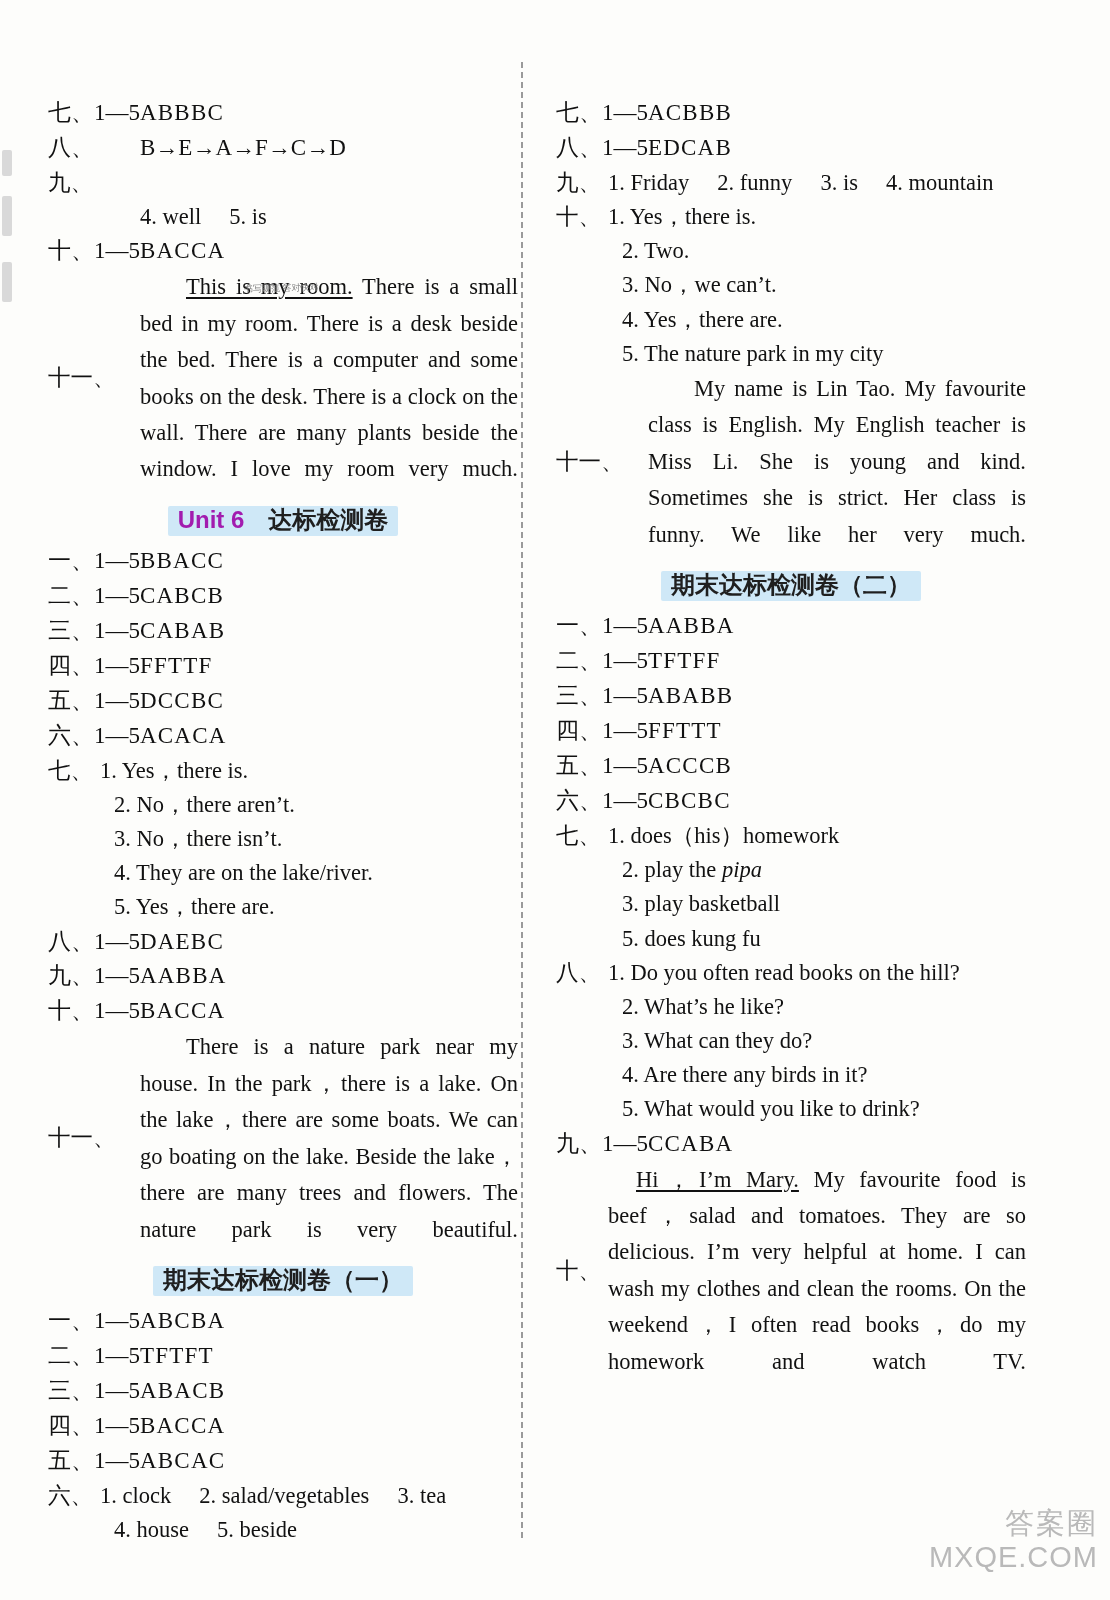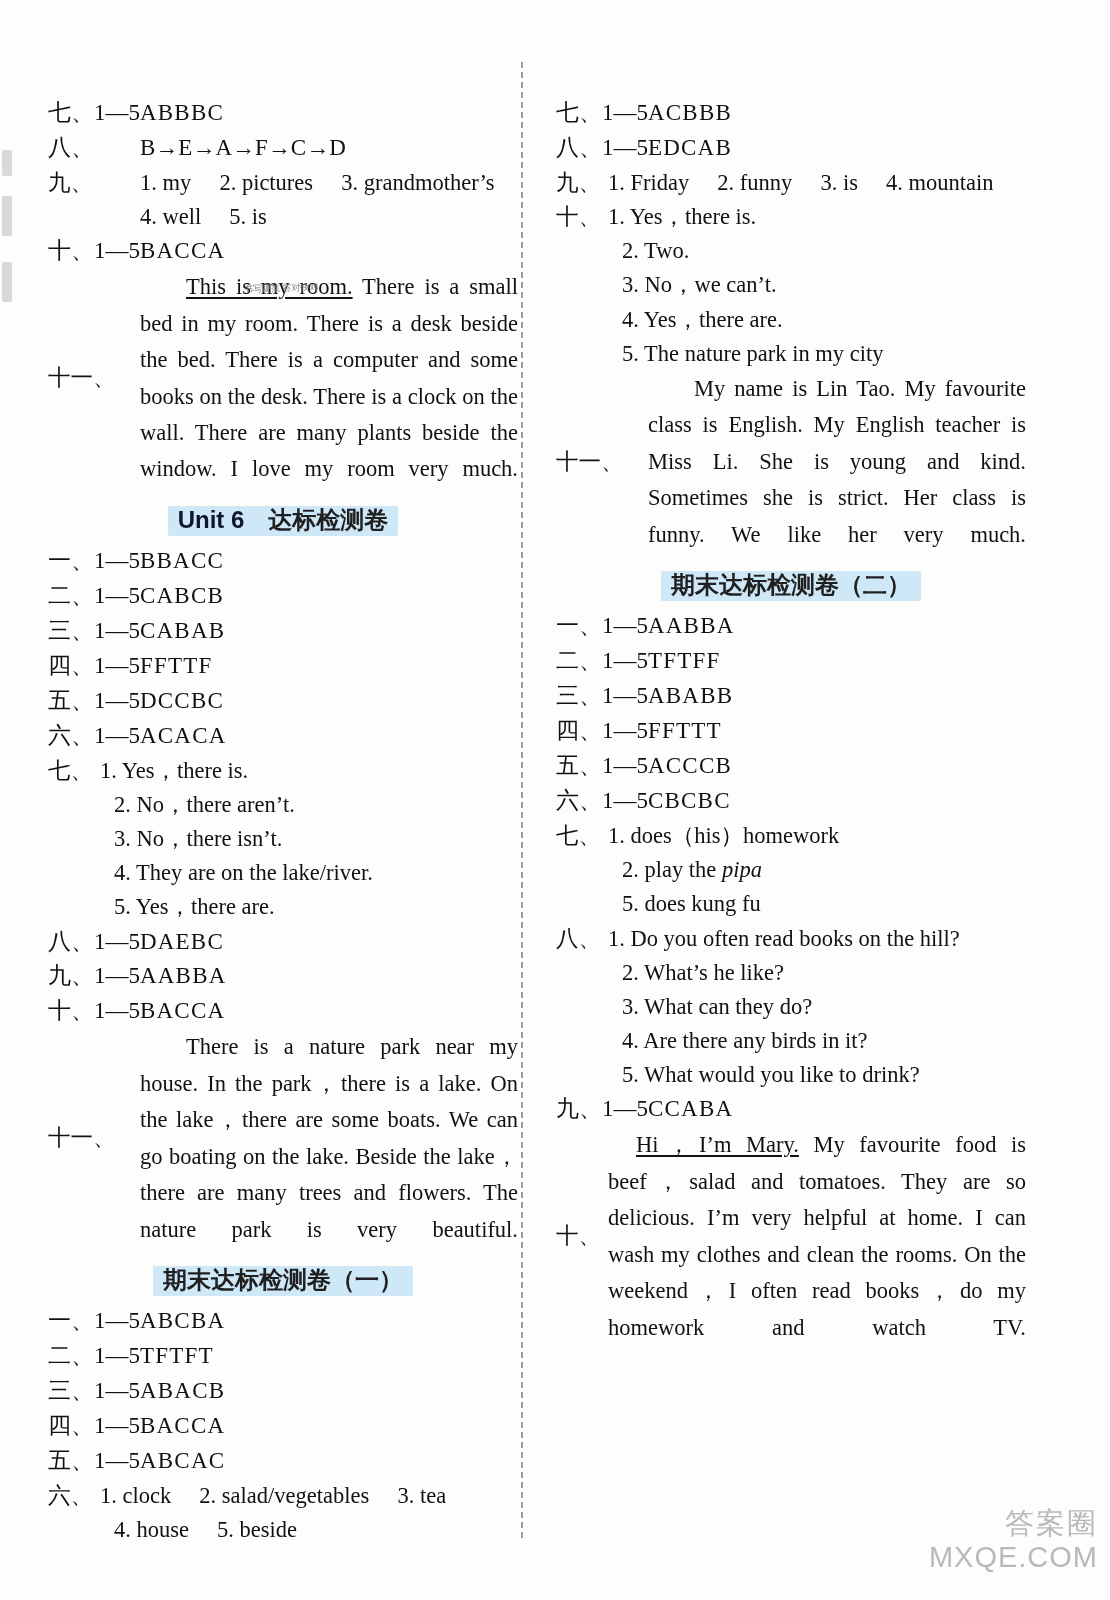--- a/index.html
+++ b/index.html
@@ -87,21 +87,21 @@
     font-family:"Liberation Sans", sans-serif;
   }
   .sec-head .hl{
     position:absolute;
     left:-6px;right:-6px;top:4px;bottom:2px;
     background:#cfe8f7;
     z-index:0;
     border-radius:2px;
   }
   .sec-head .txt{position:relative;z-index:1;}
-  .unit-num{color:#0f172a;}
+  .unit-num{color:#a21caf;}
   .tiny-note{
     position:absolute;
     font-size:9px;
     color:#7d7d7d;
     line-height:1.15;
     font-family:"Liberation Sans", sans-serif;
     transform:rotate(-1.5deg);
   }
   .watermark{
     position:absolute;
@@ -131,21 +131,20 @@
       <span class="ans-val">ABBBC</span>
     </div>
 
     <div class="ans-row">
       <span class="ans-label">八、</span>
       <span class="ans-val" style="letter-spacing:0">B→E→A→F→C→D</span>
     </div>
 
     <div class="hang">
       <span class="h-lab">九、</span>
-      <span class="h-txt">1. my　 2. pictures　 3. grandmother’s</span>
     </div>
     <div class="sub" style="padding-left:92px">4. well　 5. is</div>
 
     <div class="ans-row">
       <span class="ans-label">十、1—5</span>
       <span class="ans-val">BACCA</span>
     </div>
 
     <div class="para-first" style="position:relative">
       <span class="p-lab">十一、</span>
@@ -315,20 +314,21 @@
           <span class="ans-label">六、1—5</span>
           <span class="ans-val">CBCBC</span>
         </div>
     </div>
 
     <div class="hang">
       <span class="h-lab" style="flex:0 0 52px">七、</span>
       <span class="h-txt">1. does（his）homework</span>
     </div>
     <div class="sub" style="padding-left:66px"><span>2. play the </span><span class="ital">pipa</span></div>
+    <div class="sub" style="padding-left:66px">3. play basketball</div>
     <div class="sub" style="padding-left:66px">5. does kung fu</div>
 
     <div class="hang">
       <span class="h-lab" style="flex:0 0 52px">八、</span>
       <span class="h-txt">1. Do you often read books on the hill?</span>
     </div>
     <div class="sub" style="padding-left:66px">2. What’s he like?</div>
     <div class="sub" style="padding-left:66px">3. What can they do?</div>
     <div class="sub" style="padding-left:66px">4. Are there any birds in it?</div>
     <div class="sub" style="padding-left:66px">5. What would you like to drink?</div>

